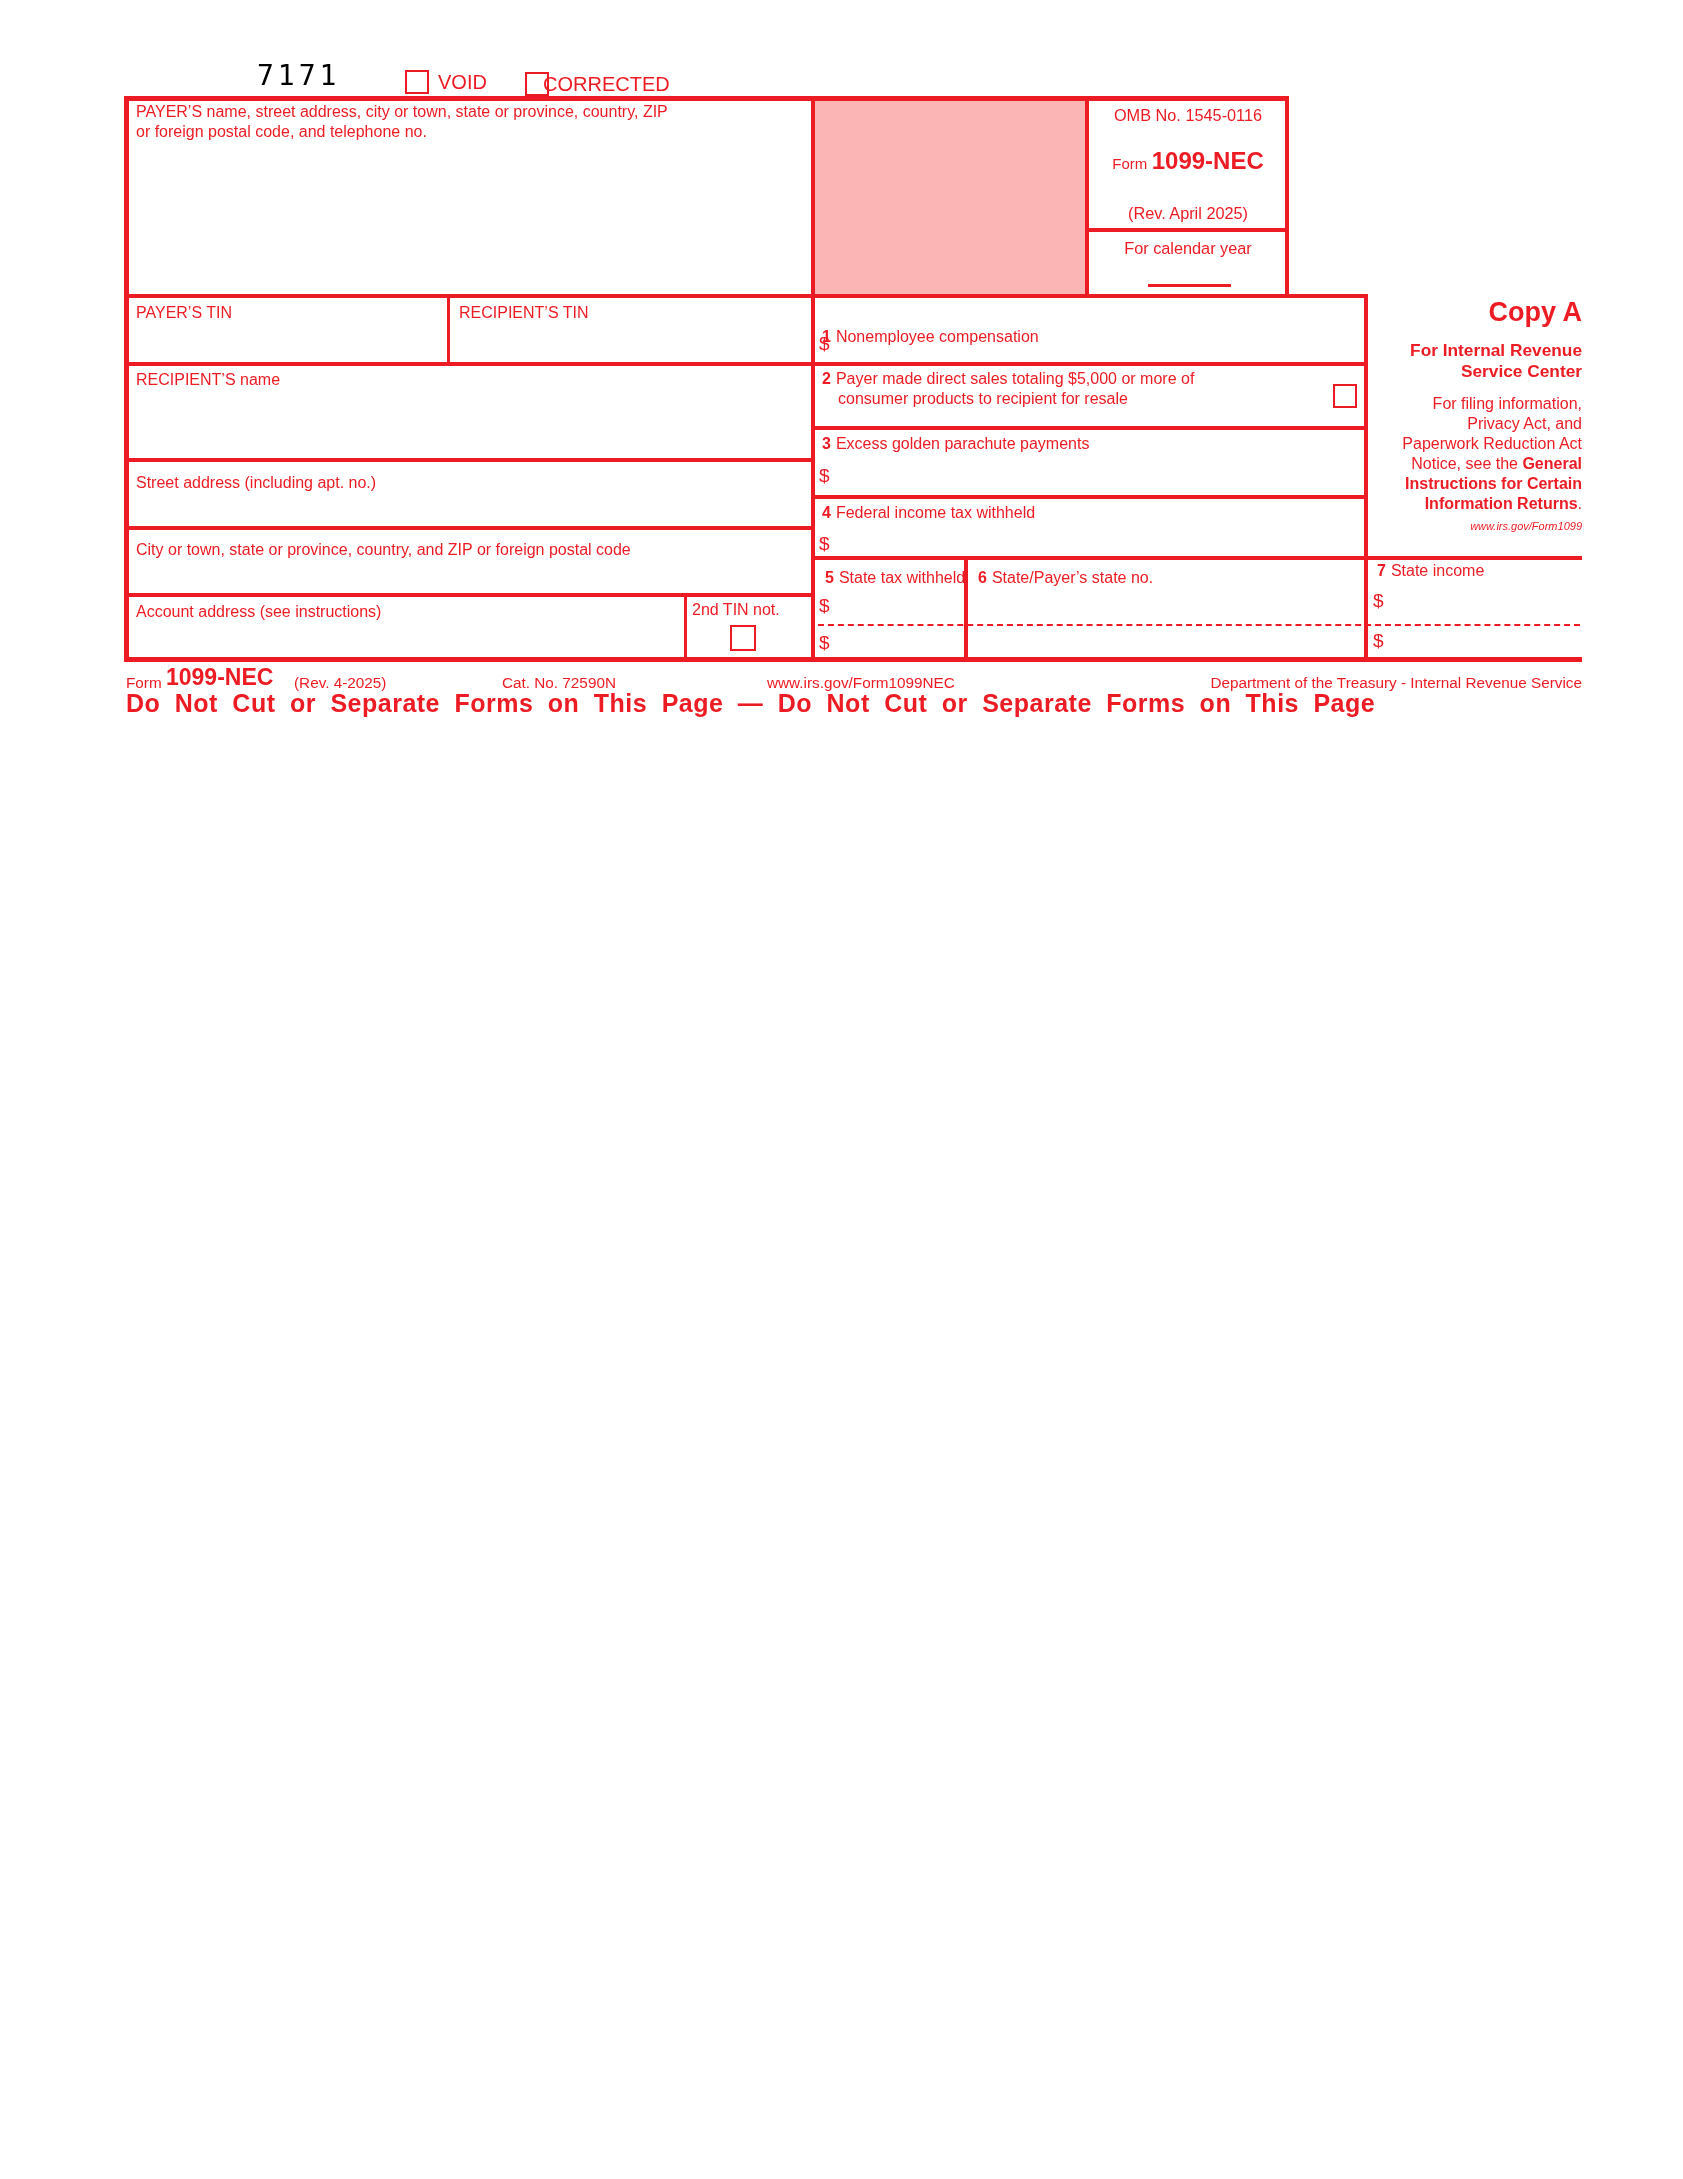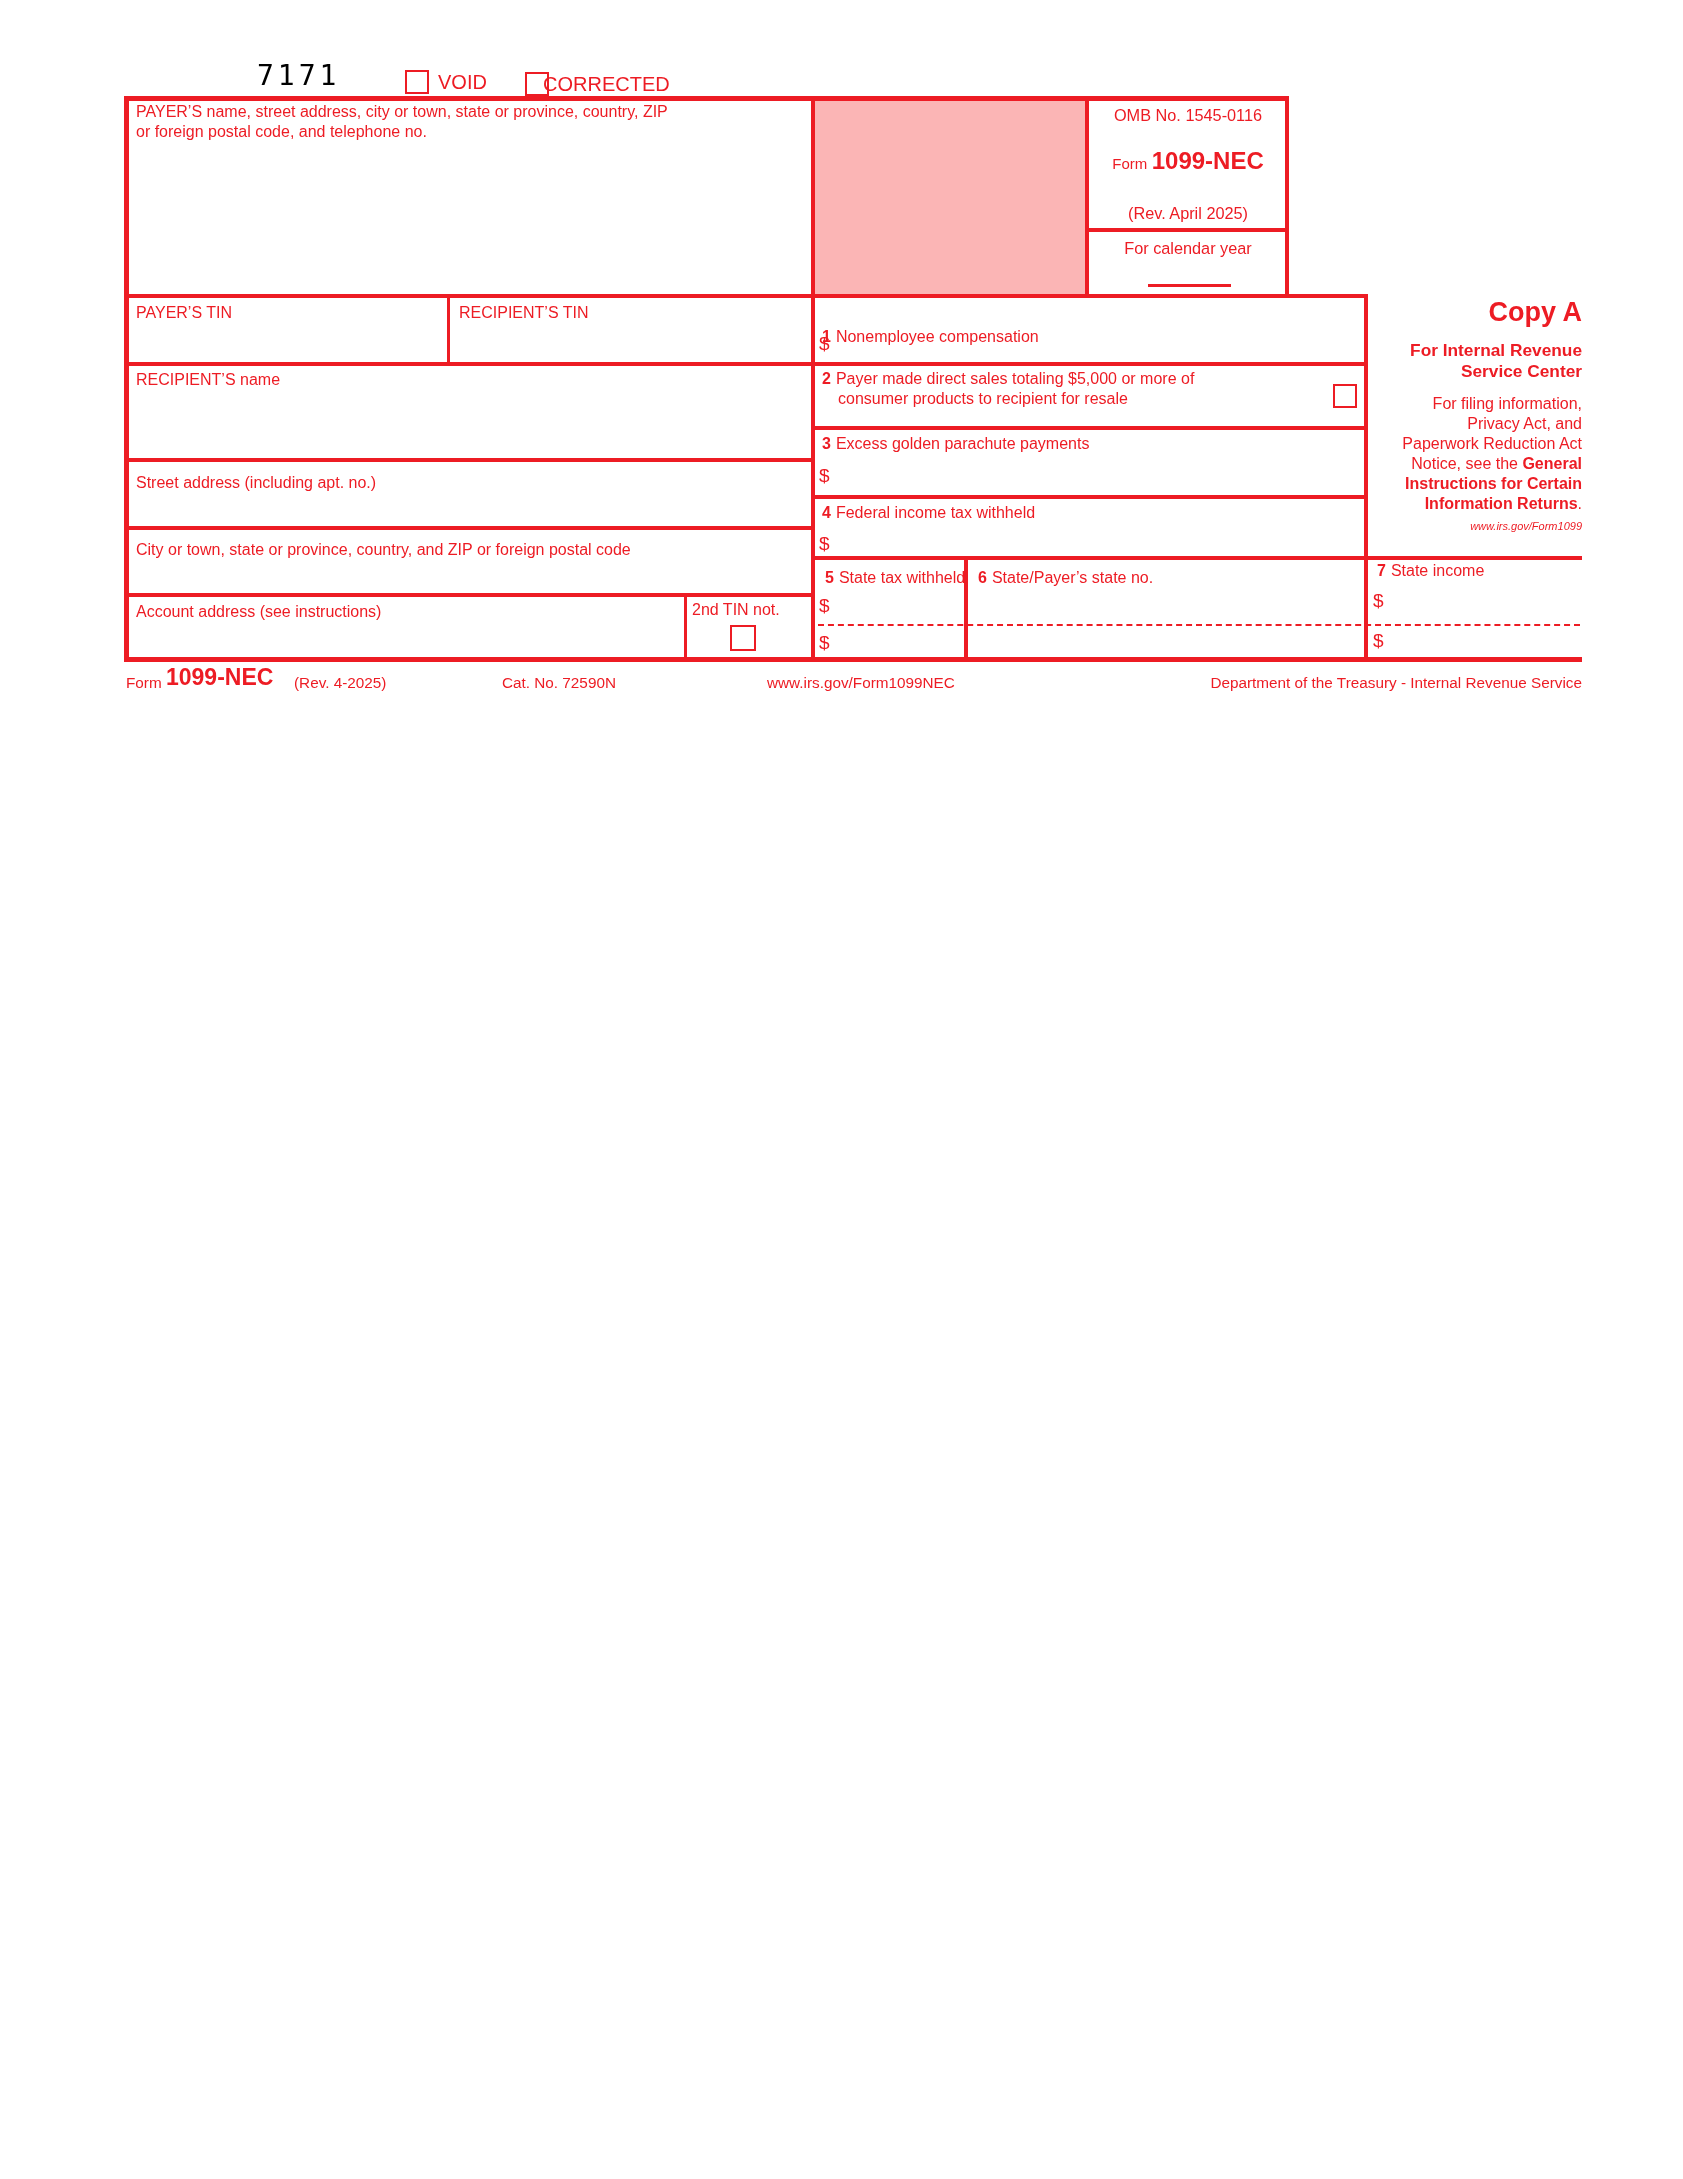--- a/index.html
+++ b/index.html
@@ -166,15 +166,16 @@
   <div class="dollar" style="left:1373px;top:630px;">$</div>
   <div class="field" style="left:1394px;top:589px;width:183px;height:28px;"></div>
   <div class="field" style="left:1394px;top:630px;width:183px;height:26px;"></div>
 
   <div class="ft" style="left:126px;top:674px;">Form</div>
   <div class="ft ft-big" style="left:166px;top:664px;">1099-NEC</div>
   <div class="ft" style="left:294px;top:674px;">(Rev. 4-2025)</div>
   <div class="ft" style="left:502px;top:674px;">Cat. No. 72590N</div>
   <div class="ft" style="left:767px;top:674px;">www.irs.gov/Form1099NEC</div>
   <div class="ft right" style="left:1087px;top:674px;width:495px;">Department of the Treasury - Internal Revenue Service</div>
+  <div class="dnc" style="left:126px;top:689px;">Do Not Cut or Separate Forms on This Page — Do Not Cut or Separate Forms on This Page</div>
 
 </div>
 
 
 </body></html>

